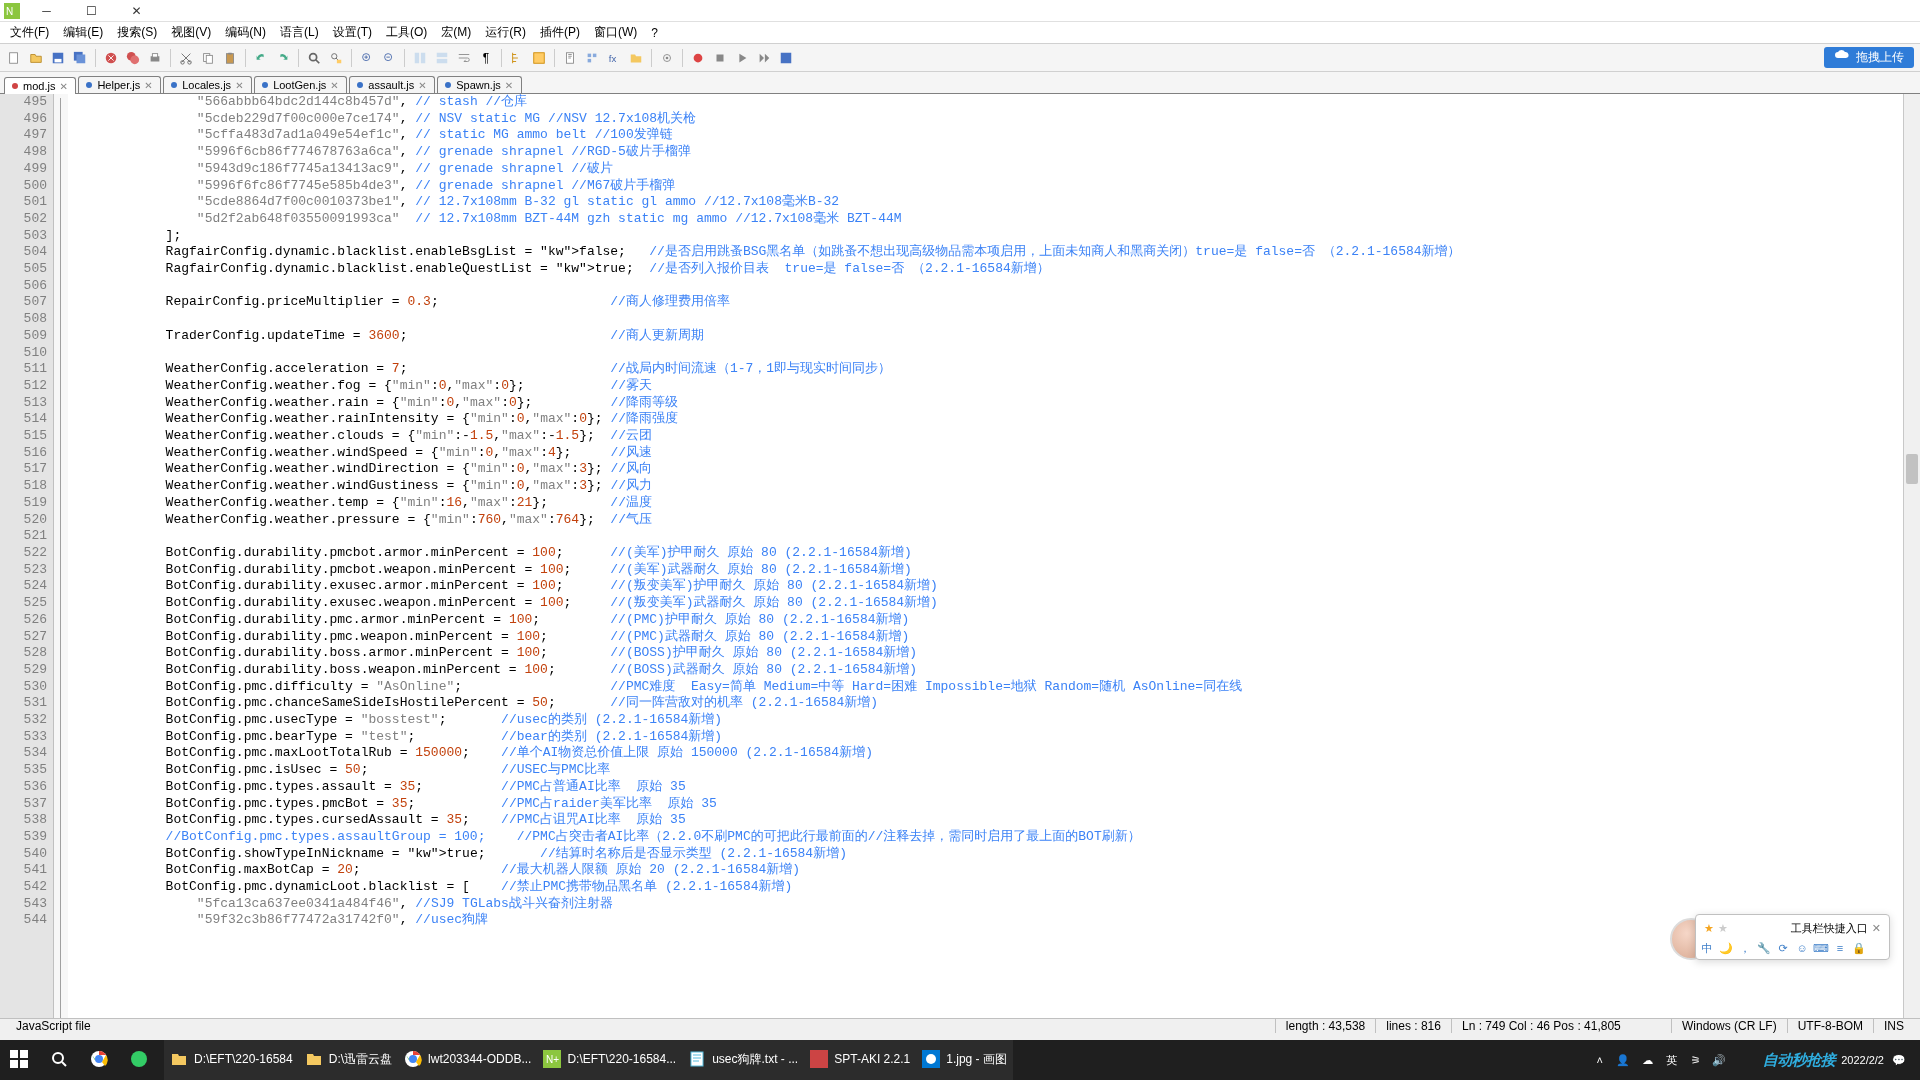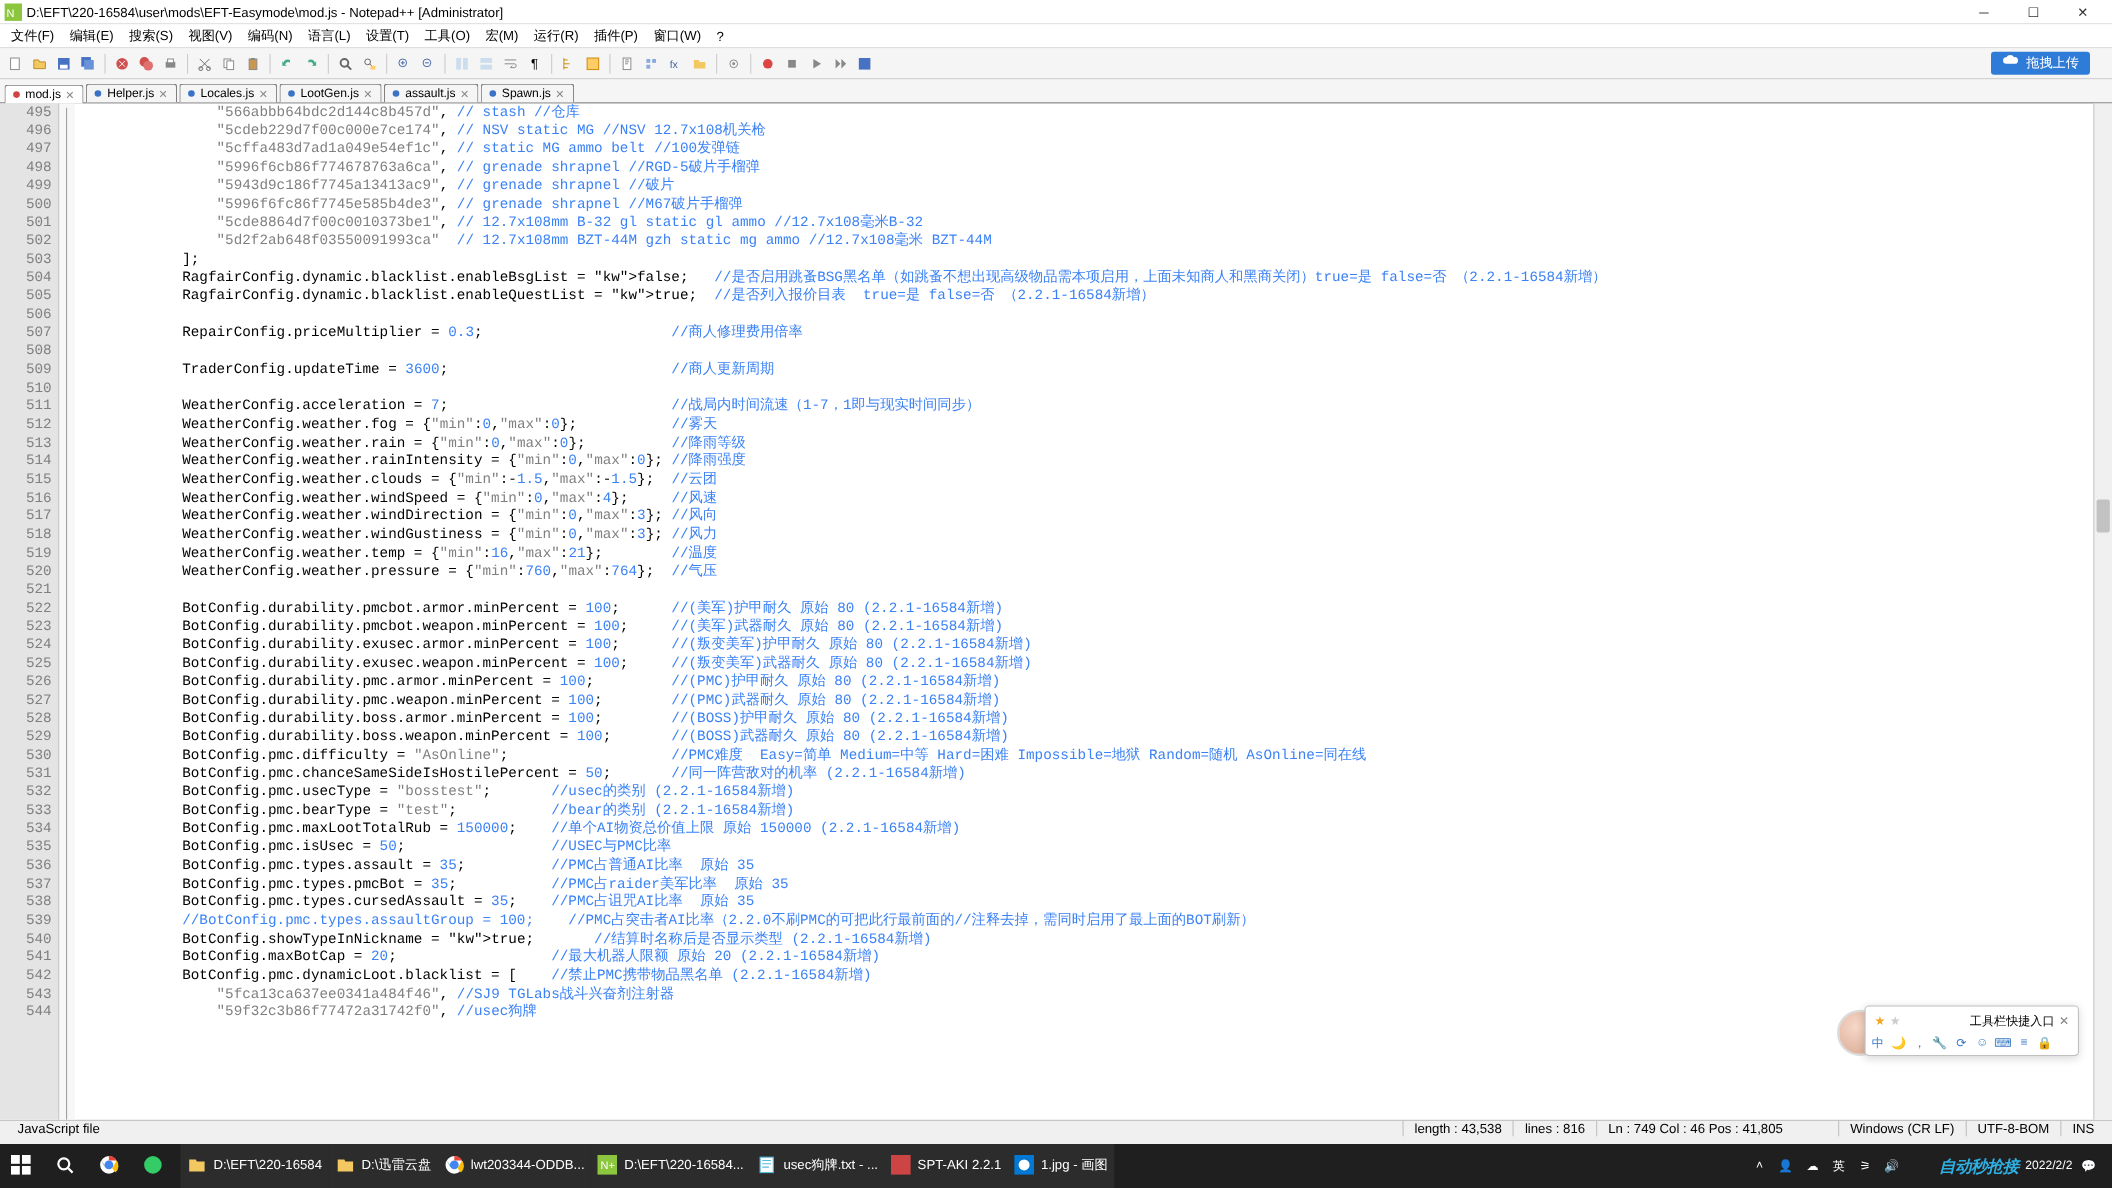--- a/index.html
+++ b/index.html
@@ -46,21 +46,21 @@
 .tool-btn {
   width: 20px; height: 20px;
   display: flex; align-items: center; justify-content: center;
   border: 1px solid transparent;
   border-radius: 2px;
 }
 .tool-btn svg { width: 14px; height: 14px; }
 .tool-sep { width: 1px; height: 18px; background: #ccc; margin: 0 3px; }
 .upload-badge {
   position: absolute;
-  right: 20px;
+  right: 6px;
   top: 3px;
   background: #2f7cd8;
   color: #fff;
   border-radius: 3px;
   padding: 2px 10px;
   display: flex;
   align-items: flex-start;
   gap: 6px;
   font-size: 12px;
 }
@@ -115,21 +115,21 @@
   font-family: Consolas, "Courier New", monospace;
   font-size: 13px;
   line-height: 16.7px;
   white-space: pre;
   padding-left: 4px;
   color: #000;
   position: relative;
 }
 .str { color: #808080; }
 .cmt { color: #3b82f6; }
-.num { color: #3b82f6; }
+.num { color: #c2410c; }
 .statusbar {
   height: 22px;
   background: #f0f0f0;
   border-top: 1px solid #c0c0c0;
   display: flex;
   align-items: flex-start;
   font-size: 12px;
   padding: 0 6px;
 }
 .statusbar .cell { padding: 0 10px; border-left: 1px solid #c0c0c0; }
@@ -217,21 +217,20 @@
 </head>
 <body>
 
 <div class="titlebar">
   <span class="icon">
     <svg viewBox="0 0 16 16">
         <rect width="16" height="16" fill="#8cc63f"></rect>
         <text x="2" y="12" font-size="10" fill="#fff">N</text>
       </svg>
   </span>
-  <span class="title">D:\EFT\220-16584\user\mods\EFT-Easymode\mod.js - Notepad++ [Administrator]</span>
   <div class="winbtns">
     <div class="winbtn">─</div>
     <div class="winbtn">☐</div>
     <div class="winbtn">✕</div>
   </div>
 </div>
 
 <div class="menubar" id="menubar">
     <span class="menu-item">文件(F)</span>
     <span class="menu-item">编辑(E)</span>

